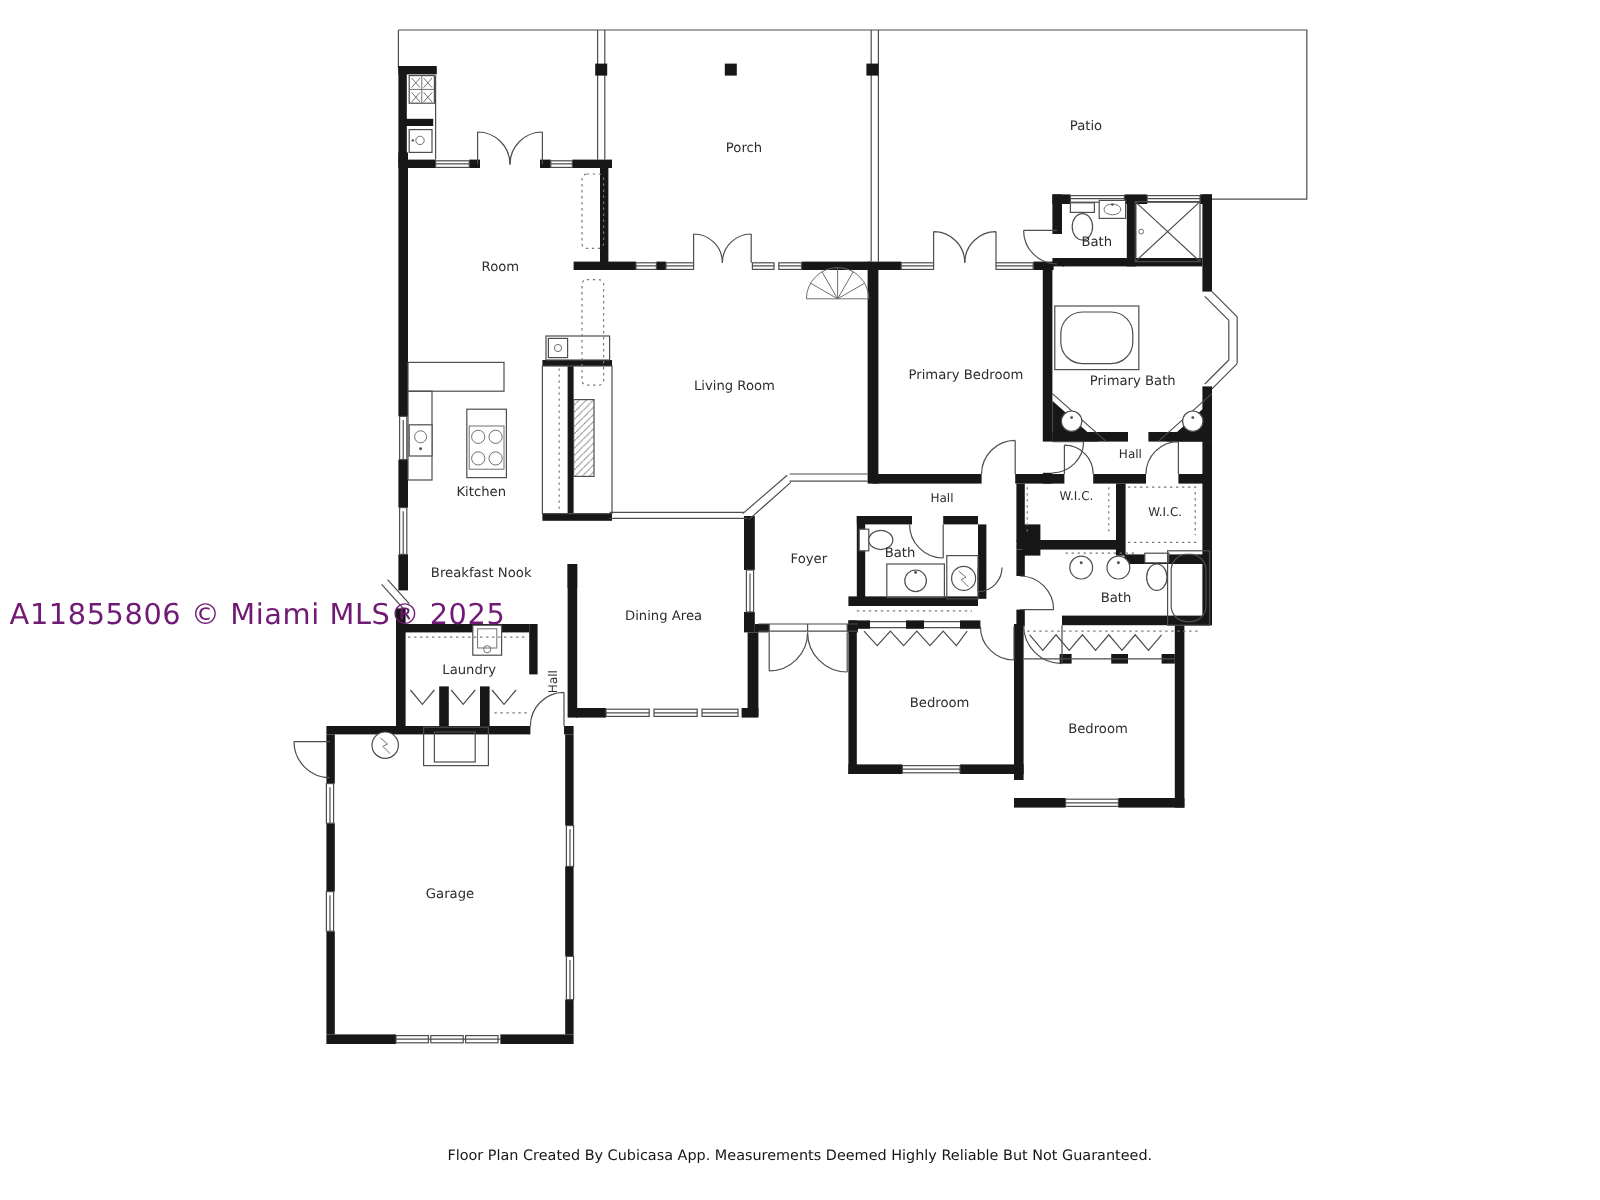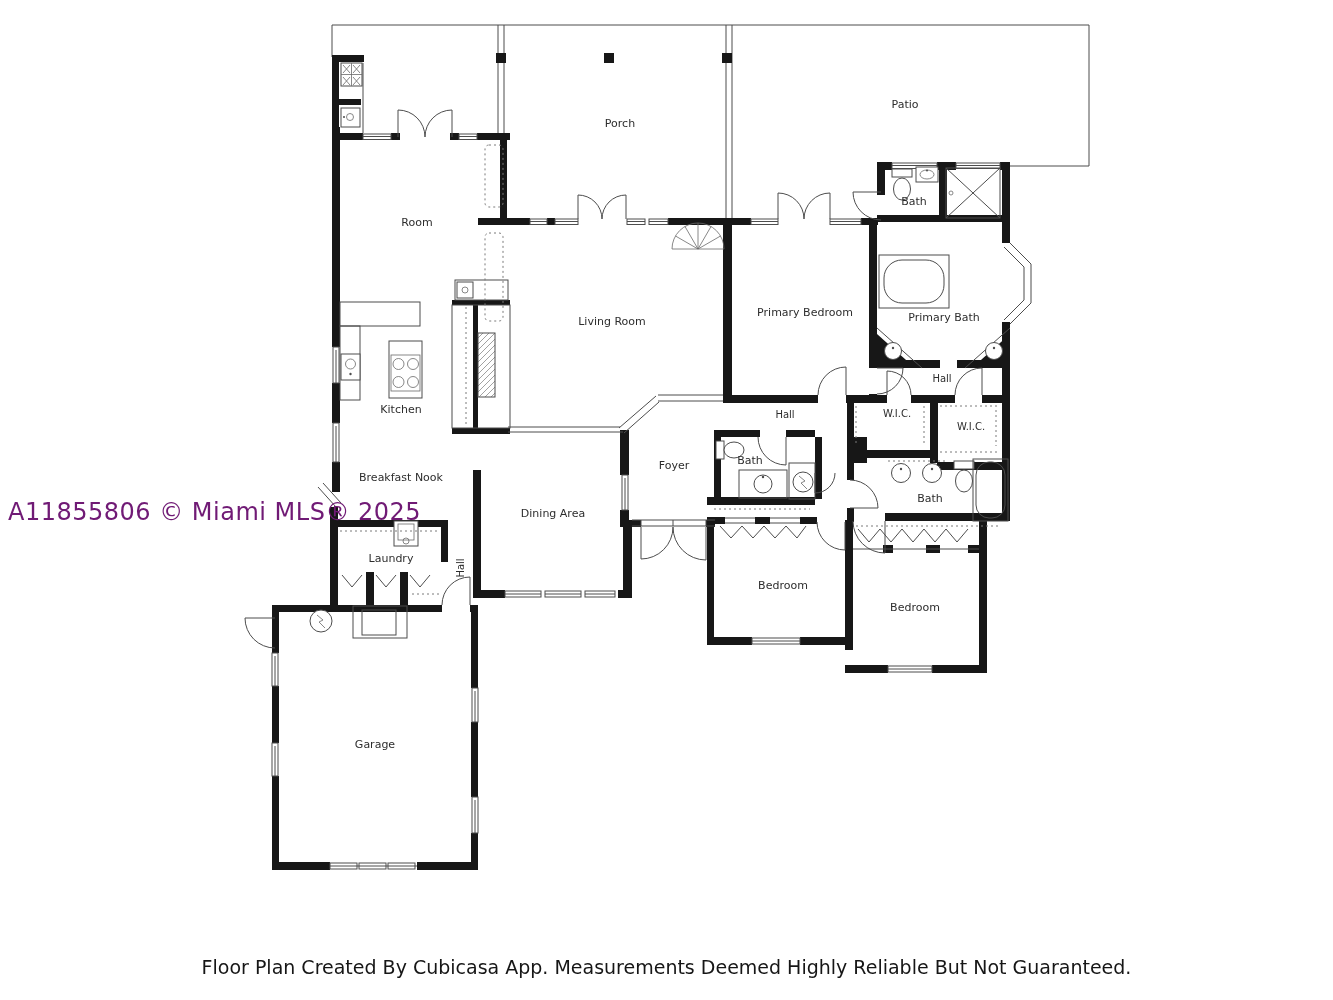--- a/index.html
+++ b/index.html
@@ -2,21 +2,21 @@
 <html><head>
 <meta charset="utf-8">
 <style>
   html,body{margin:0;padding:0;background:#fff;}
   #stage{position:relative;width:1333px;height:1000px;background:#fff;overflow:hidden;
          font-family:"DejaVu Sans","Liberation Sans",sans-serif;}
   #plan{position:absolute;left:0;top:0;}
   .room-label{font-family:"DejaVu Sans","Liberation Sans",sans-serif;font-size:11px;fill:#2d2d2d;}
   .room-label.small{font-size:10px;}
   #watermark{position:absolute;left:8px;top:486px;font-size:24px;color:#701a75;letter-spacing:0.5px;margin-top:12px;}
-  #footer{position:absolute;left:0;top:956px;width:100%;text-align:center;font-size:19px;color:#161616;}
+  #footer{position:absolute;left:0;top:956px;width:100%;text-align:center;font-size:12px;color:#161616;}
   .wall{fill:#171717;}
   .thin{stroke:#4d4d4d;stroke-width:1;fill:none;}
   .thin2{stroke:#6a6a6a;stroke-width:0.8;fill:none;}
   .win{fill:#ffffff;stroke:#4d4d4d;stroke-width:1;}
   .door{stroke:#4d4d4d;stroke-width:1;fill:none;}
   .dash{stroke:#7a7a7a;stroke-width:1;fill:none;stroke-dasharray:2 3;}
   .zig{stroke:#4d4d4d;stroke-width:1;fill:none;}
   .fix{stroke:#4d4d4d;stroke-width:1;fill:#fff;}
 </style>
 </head>

